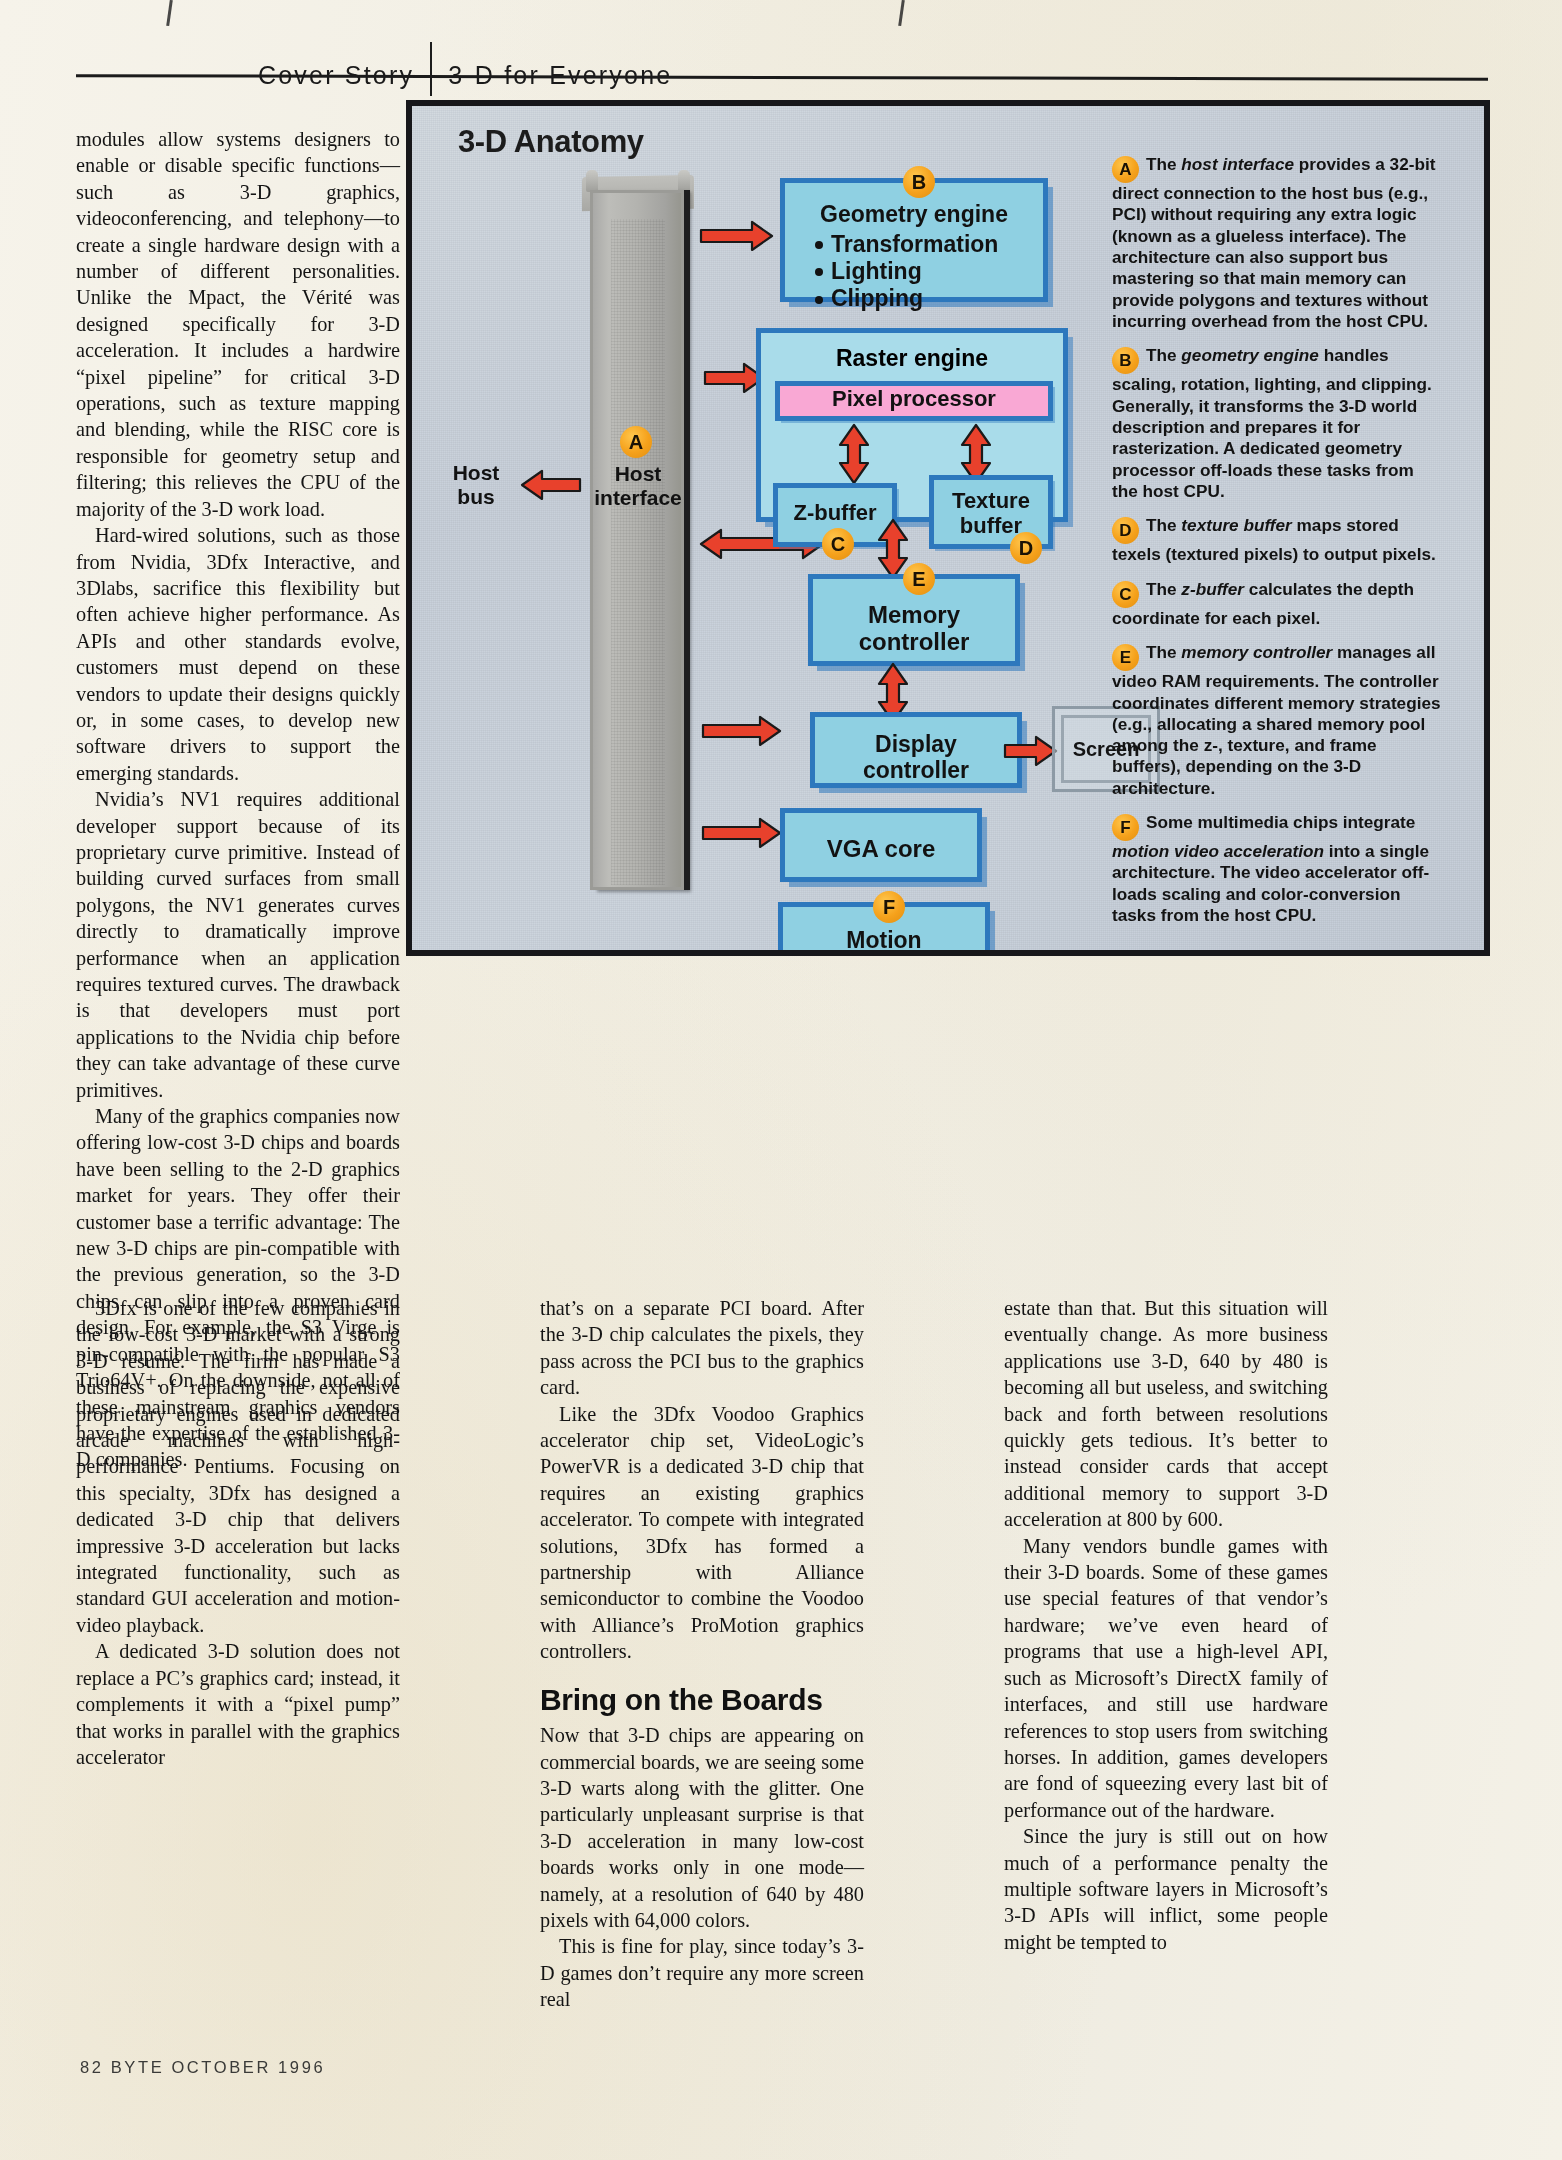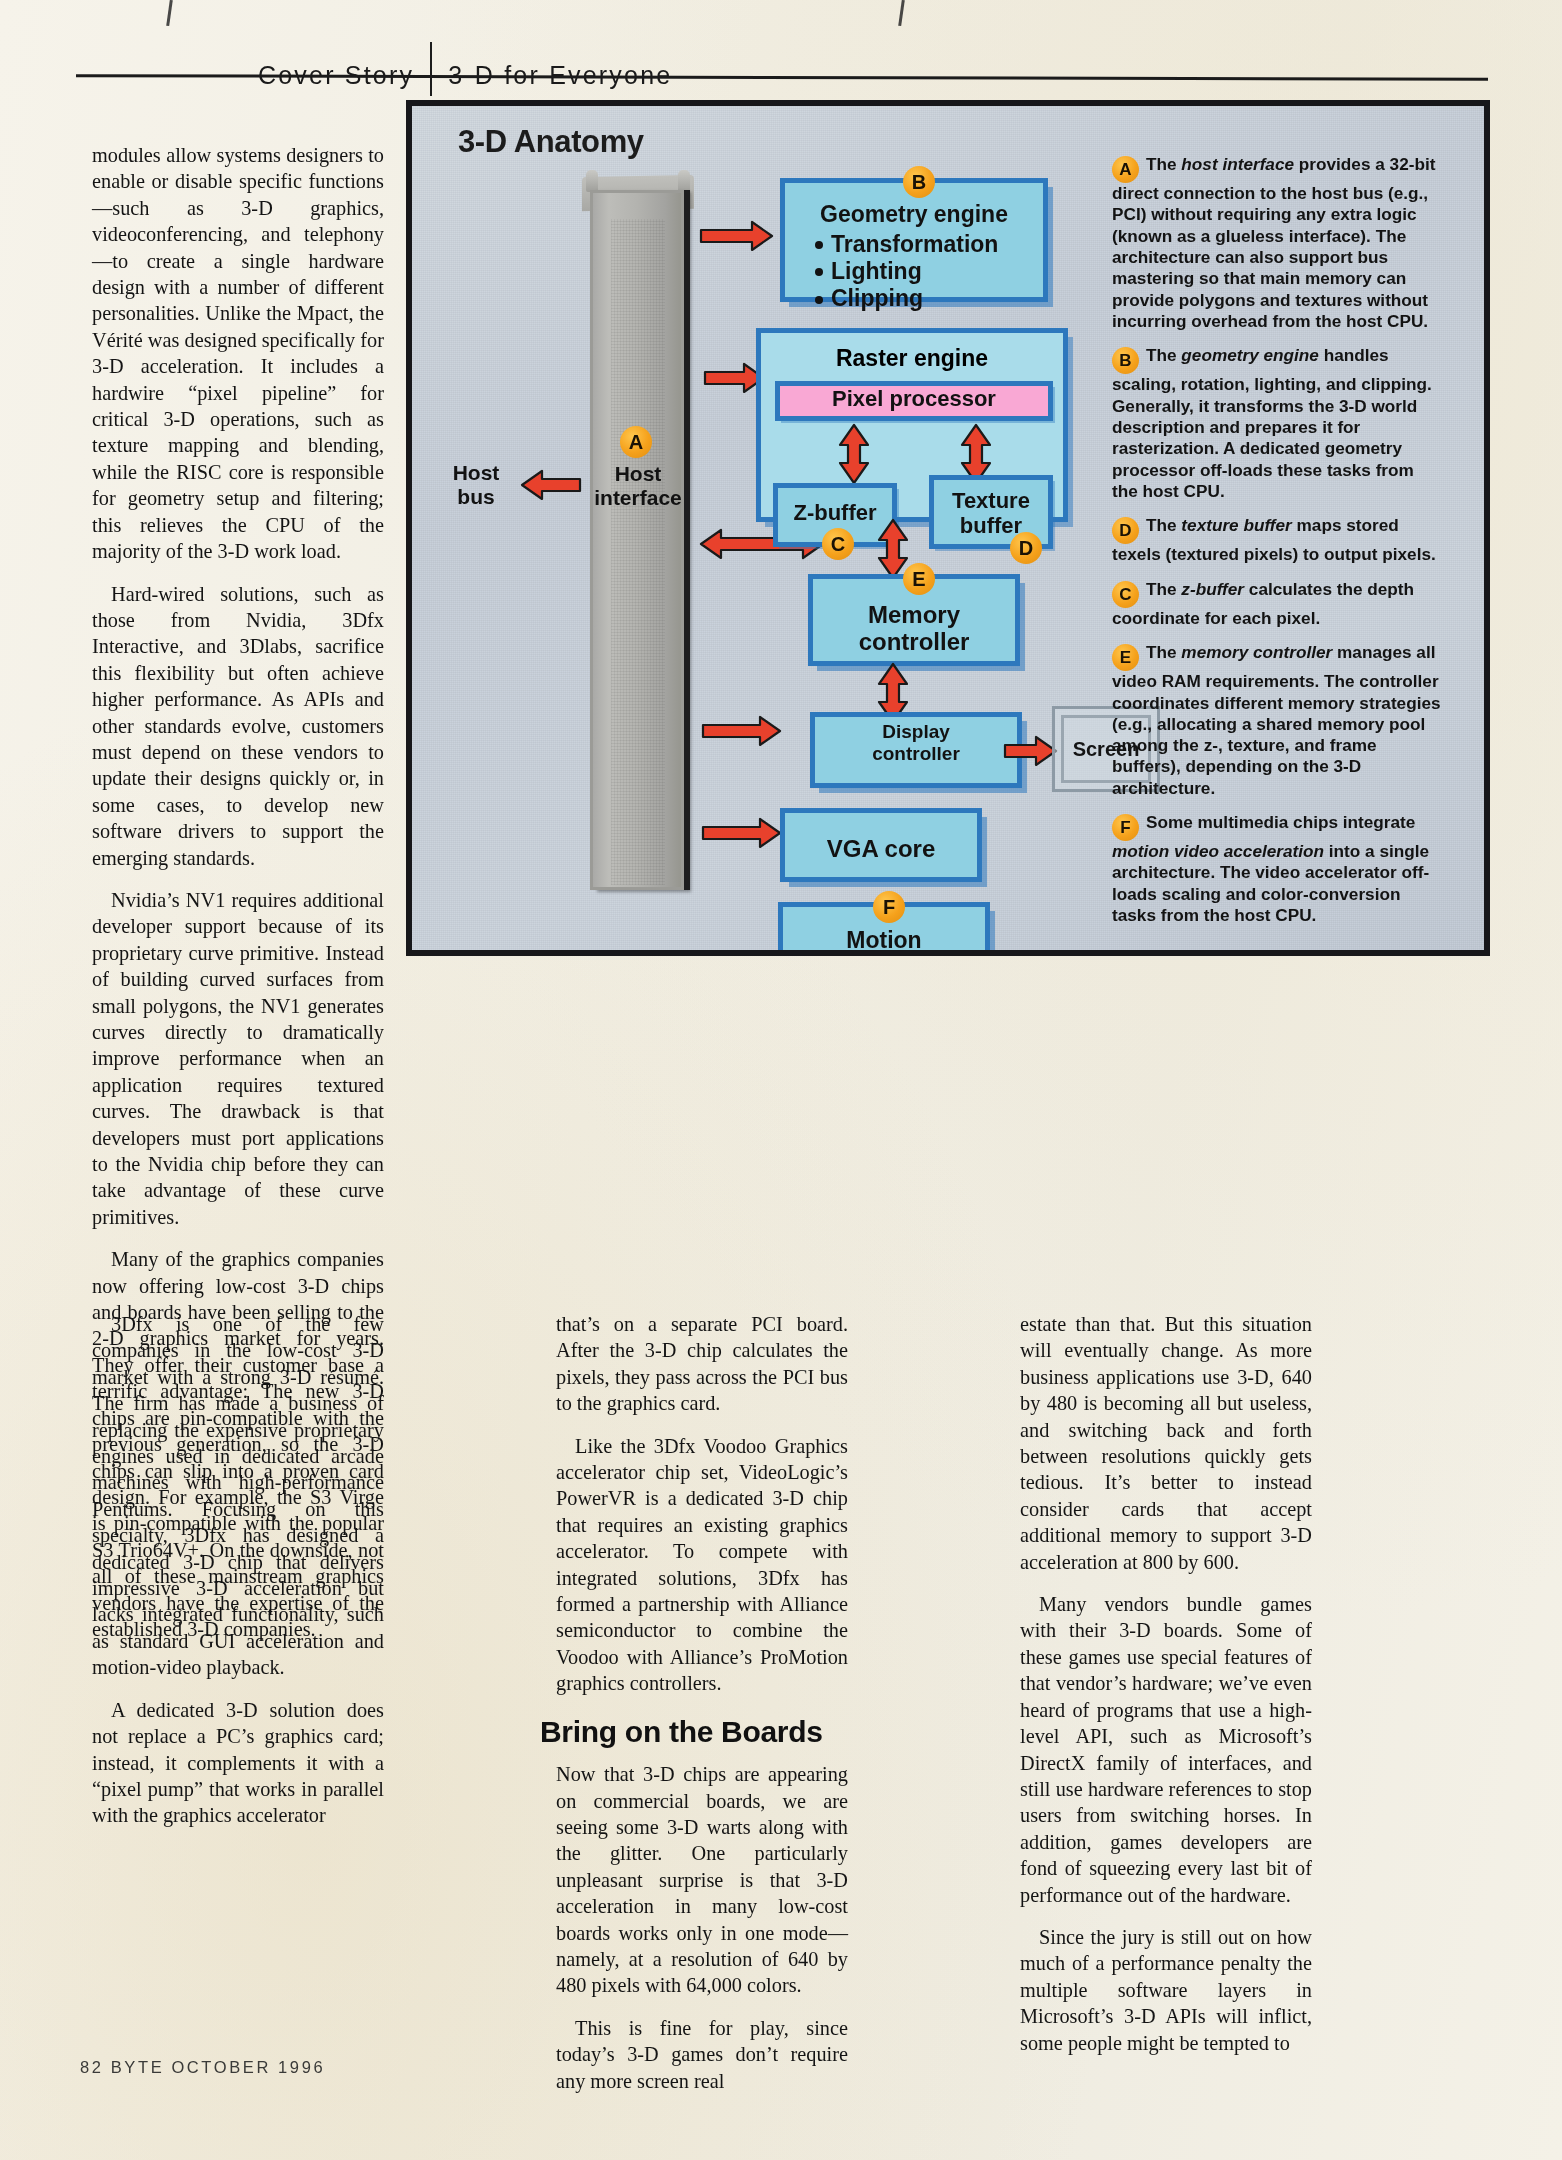--- a/index.html
+++ b/index.html
@@ -53,21 +53,21 @@
     position:absolute;
     font-family:"Liberation Serif", serif;
     font-size:20.3px;
     line-height:26.4px;
     color:#141414;
     text-align:justify;
     text-justify:inter-word;
     hyphens:none;
     -webkit-hyphens:none;
   }
-  .col p{margin:16px;text-indent:0;}
+  .col p{margin:0;text-indent:0;}
   .col p + p{text-indent:19px;}
   .colA{left:76px;top:126px;width:324px;}
   .colB{left:76px;top:1295px;width:324px;}
   .colC{left:540px;top:1295px;width:324px;}
   .colD{left:1004px;top:1295px;width:324px;}
   h2.sect{
     font-family:"Liberation Sans", sans-serif;
     font-weight:bold;
     font-size:30px;
     letter-spacing:-.3px;
@@ -362,21 +362,21 @@
       <div class="t" style="white-space:pre-line">Memory
 controller</div>
     </div>
 
     <div class="arr" style="left:464px;top:556px;">
       <svg width="34" height="62" viewBox="0 0 34 62">
         <path d="M17 2 L31 22 L23 22 L23 40 L31 40 L17 60 L3 40 L11 40 L11 22 L3 22 Z" fill="#e8412c" stroke="#1a1a1a" stroke-width="2.2" stroke-linejoin="round"></path>
       </svg>
     </div>
 
-    <div class="blk" style="left:398px;top:606px;width:212px;height:76px;padding-top:4px;font-size:19px;">
+    <div class="blk" style="left:398px;top:606px;width:212px;height:76px;padding-top:14px;font-size:23px;">
       <div class="t" style="white-space:pre-line">Display
 controller</div>
     </div>
 
     <div class="arr" style="left:590px;top:628px;">
       <svg width="56" height="34" viewBox="0 0 56 34">
         <path d="M54 17 L34 3 L34 11 L3 11 L3 23 L34 23 L34 31 Z" fill="#e8412c" stroke="#1a1a1a" stroke-width="2.2" stroke-linejoin="round"></path>
       </svg>
     </div>
 

